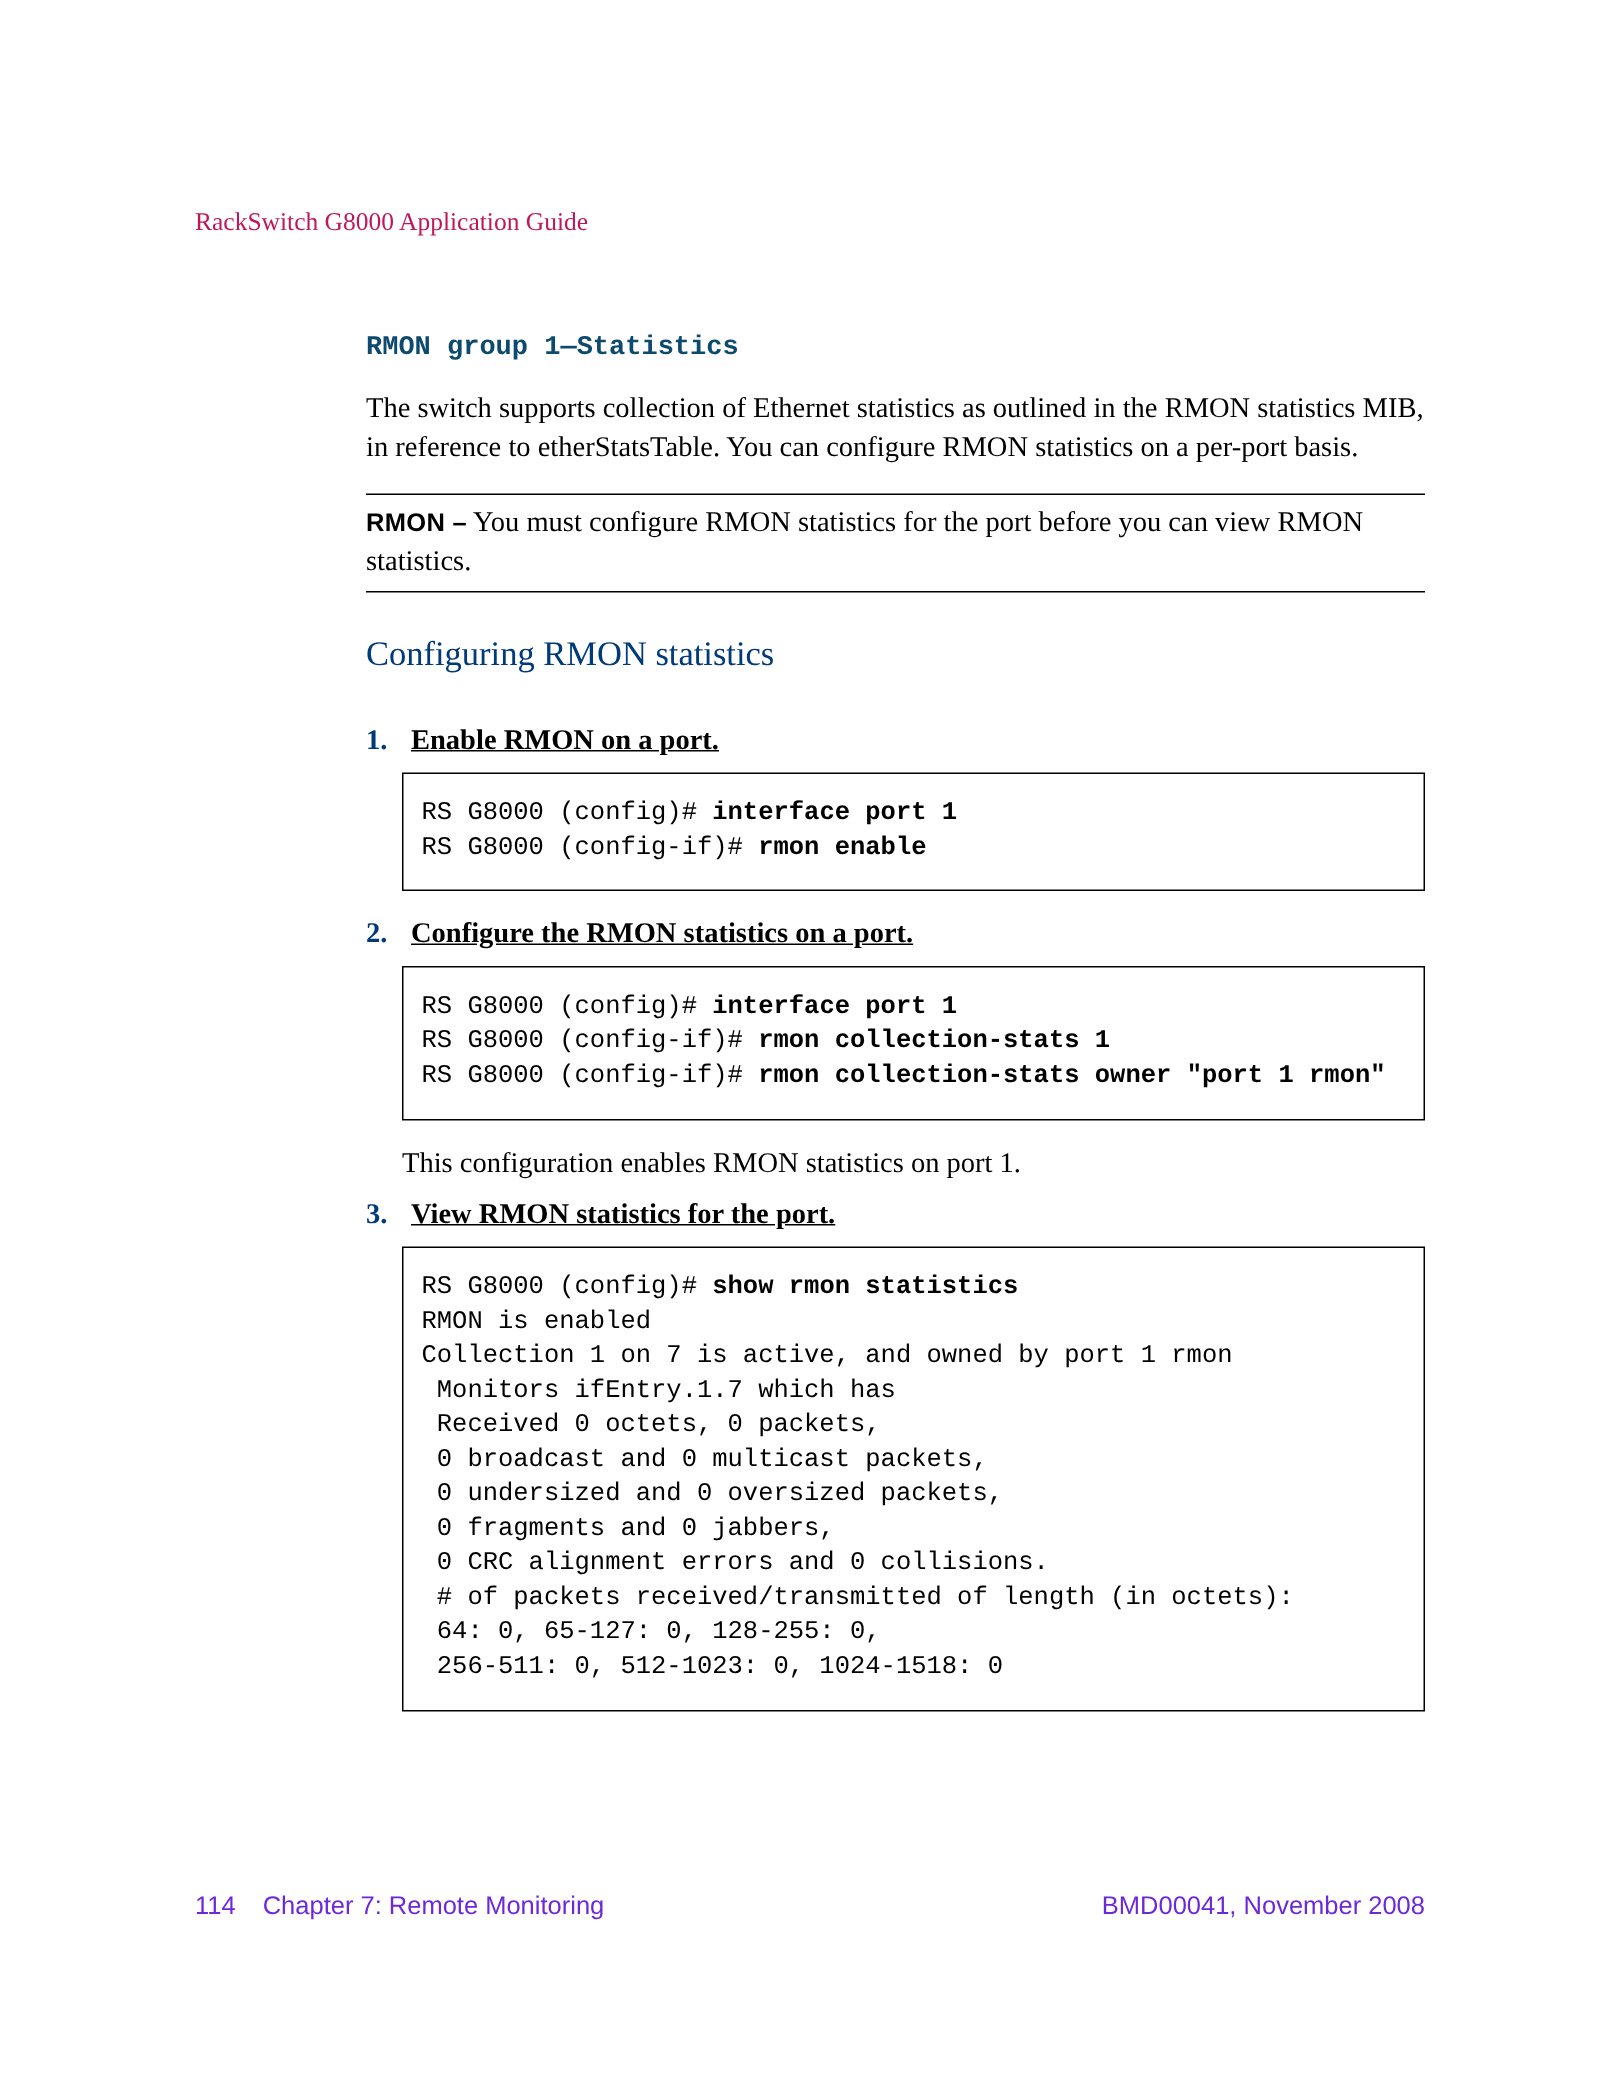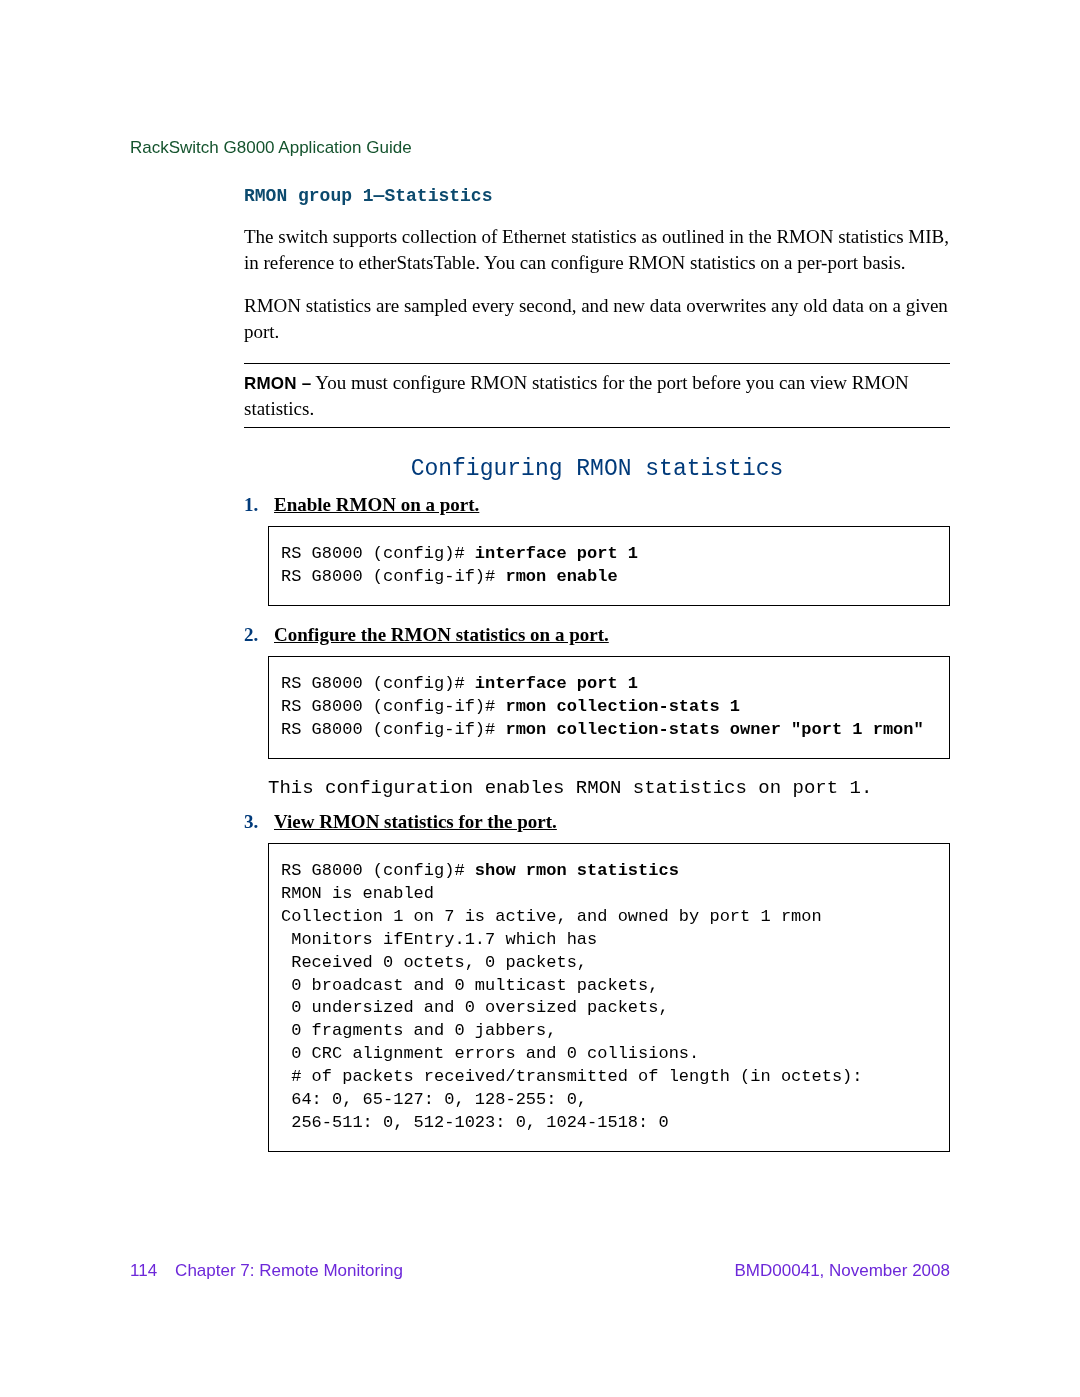--- a/index.html
+++ b/index.html
@@ -10,24 +10,24 @@
       color: #000;
       position: relative;
     }
     .page {
       position: relative;
       width: 1080px;
       height: 1397px;
       padding: 138px 130px 0 130px;
     }
     .header {
-      font-family: Liberation Sans, sans-serif;
+      font-family: Liberation Serif, serif;
       font-size: 17px;
-      color: #14532d;
-      margin-bottom: 28px;
+      color: #be185d;
+      margin-bottom: 64px;
     }
     .content { padding-left: 114px; }
     .h1 {
       font-family: Liberation Mono, monospace;
       font-weight: 700;
       color: #0c4a6e;
       font-size: 18px;
       margin-bottom: 18px;
     }
     .para {
@@ -46,26 +46,25 @@
       line-height: 1.35;
       margin: 4px 0 4px 0;
     }
     .note-label {
       font-family: "Myriad Pro", "Segoe UI", "Helvetica Neue", Arial, sans-serif;
       font-weight: 700;
       font-size: 17px;
       letter-spacing: 0.2px;
     }
     .h2 {
-      font-family: Liberation Mono, monospace;
+      font-family: Liberation Serif, serif;
       color: #003a7a;
       font-size: 23px;
       font-weight: 400;
-      margin: 28px 0 12px 0;
-      text-align: center;
+      margin: 28px 0 34px 0;
     }
     .step {
       display: flex;
       gap: 8px;
       margin: 10px 0 10px 0;
       font-size: 19px;
     }
     .step-num {
       font-family: "Times New Roman", serif;
       font-weight: 700;
@@ -79,21 +78,20 @@
       margin: 8px 0 18px 24px;
       font-family: "Courier New", Courier, monospace;
       font-size: 17px;
       line-height: 1.35;
       white-space: pre;
     }
     .codebox b { font-weight: 700; }
     .after-code {
       font-size: 19px;
       margin: 16px 0 12px 24px;
-      font-family: Liberation Mono, monospace;
     }
     .footer {
       position: absolute;
       left: 130px;
       right: 130px;
       bottom: 116px;
       display: flex;
       justify-content: space-between;
       font-family: "Myriad Pro", "Segoe UI", "Helvetica Neue", Arial, sans-serif;
       font-size: 17px;
@@ -107,21 +105,20 @@
 <div class="page">
 
   <div class="header">RackSwitch G8000  Application Guide</div>
 
   <div class="content">
 
     <div class="h1">RMON group 1—Statistics</div>
 
     <p class="para">The switch supports collection of Ethernet statistics as outlined in the RMON statistics MIB, in reference to etherStatsTable. You can configure RMON statistics on a per-port basis.</p>
 
-    <p class="para">RMON statistics are sampled every second, and new data overwrites any old data on a given port.</p>
 
     <hr class="note-rule">
     <p class="note">
       <span class="note-label">RMON –</span><span> You must configure RMON statistics for the port before you can view RMON statistics.</span>
     </p>
     <hr class="note-rule">
 
     <div class="h2">Configuring RMON statistics</div>
 
     <div class="step">

